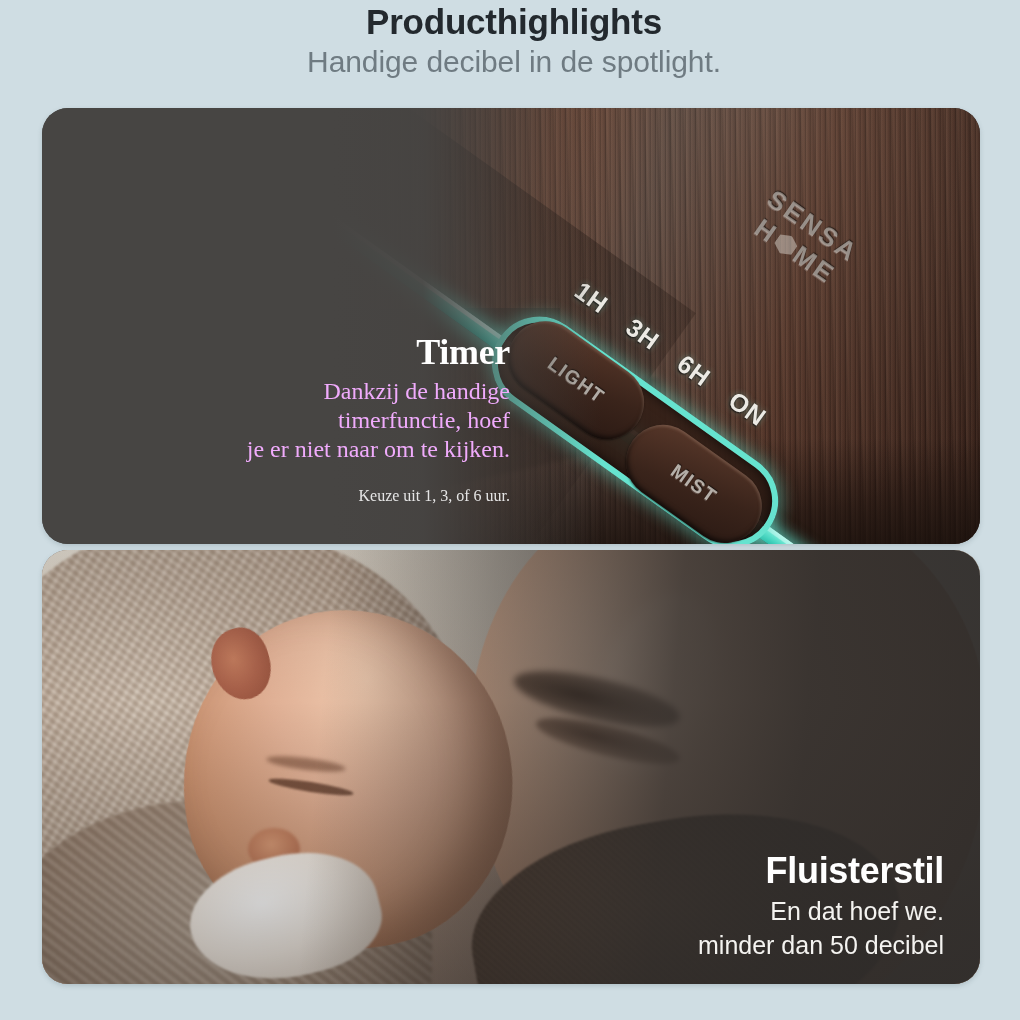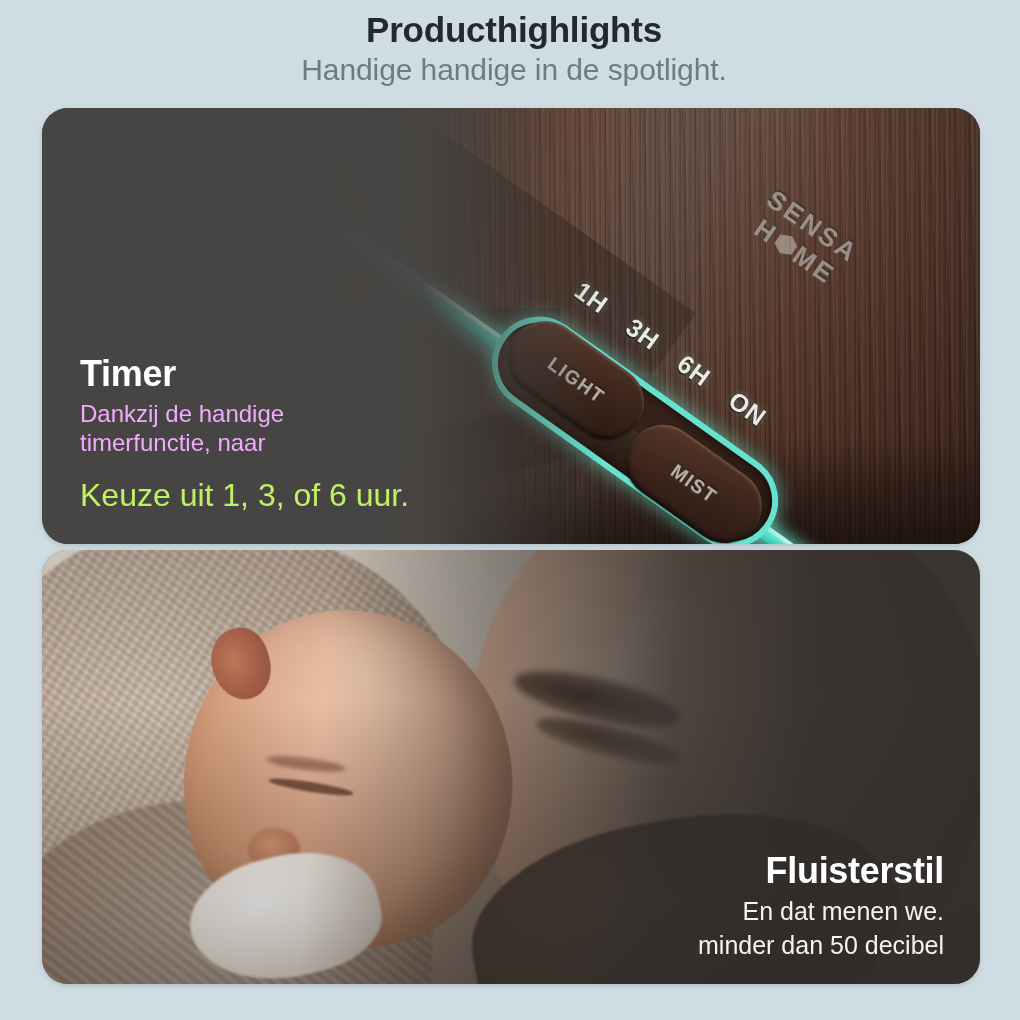--- a/index.html
+++ b/index.html
@@ -13,21 +13,21 @@
 
   body {
     background: #cfdde3;
     font-family: "Liberation Sans", sans-serif;
     position: relative;
   }
 
   
   #header {
     position: absolute;
-    left: 0; top: 16px;
+    left: 0; top: 8px;
     width: 1020px;
     text-align: center;
     padding-left: 8px;
   }
   #page-title {
     font-size: 35px;
     font-weight: bold;
     color: #23292e;
     letter-spacing: -0.2px;
     line-height: 34px;
@@ -235,41 +235,42 @@
     width: 560px; height: 436px;
     background: linear-gradient(90deg, #474543 0%, #474543 52%, rgba(71,69,67,0.96) 68%, rgba(66,62,58,0.0) 100%);
   }
 
   
   #timer-copy {
     position: absolute;
     left: 38px; bottom: 34px;
     width: 430px;
     color: #ffffff;
-    text-align: left;
+    text-align: right;
+    font-family: Liberation Serif, serif;
   }
   #timer-heading {
     font-size: 36px;
     font-weight: bold;
     line-height: 42px;
     letter-spacing: -0.3px;
     margin-bottom: 4px;
   }
   .body-line {
     font-size: 24px;
     font-weight: 400;
     line-height: 29px;
     color: #f0abfc;
     white-space: nowrap;
   }
   #timer-note {
-    font-size: 32px;
+    font-size: 16px;
     line-height: 29px;
-    color: #bef264;
-    margin-top: 24px;
+    color: #e5e5e5;
+    margin-top: 17px;
     white-space: nowrap;
   }
 
   
   #sleep-photo {
     position: absolute;
     left: 0; top: 0;
     width: 938px; height: 434px;
     overflow: hidden;
     background: #c6b2a2;
@@ -440,21 +441,21 @@
     line-height: 34px;
     color: #f4f3f0;
     white-space: nowrap;
   }
 </style>
 </head>
 <body>
 
 <div id="header">
   <div id="page-title">Producthighlights</div>
-  <div id="page-subtitle">Handige handige in de spotlight.</div>
+  <div id="page-subtitle">Handige decibel in de spotlight.</div>
 </div>
 
 <div class="card" id="card-timer">
 
   <div id="diffuser-photo">
     <div id="wood-body"></div>
     <div id="wood-face-upperleft"></div>
     <div id="wood-base-dark"></div>
     <div id="wood-foot"></div>
     <div id="wood-shadow-left"></div>
@@ -483,21 +484,22 @@
       <div class="pill-btn" id="pill-btn-light">LIGHT</div>
       <div class="pill-btn" id="pill-btn-mist">MIST</div>
     </div>
   </div>
 
   <div id="card-timer-scrim"></div>
 
   <div id="timer-copy">
     <div id="timer-heading">Timer</div>
     <div class="body-line">Dankzij de handige</div>
-    <div class="body-line">timerfunctie, naar</div>
+    <div class="body-line">timerfunctie, hoef</div>
+    <div class="body-line">je er niet naar om te kijken.</div>
     <div id="timer-note">Keuze uit 1, 3, of 6 uur.</div>
   </div>
 </div>
 
 <div class="card" id="card-quiet">
 
   <div id="sleep-photo">
     <div id="sleep-backdrop"></div>
     <div id="blanket"></div>
     <div id="blanket-fold"></div>
@@ -513,16 +515,16 @@
     <div id="baby-brow"></div>
     <div id="baby-eye"></div>
     <div id="baby-nose"></div>
     <div id="baby-mitt"></div>
   </div>
 
   <div id="card-quiet-scrim"></div>
 
   <div id="quiet-copy">
     <div id="quiet-heading">Fluisterstil</div>
-    <div class="quiet-line">En dat menen we.</div>
+    <div class="quiet-line">En dat hoef we.</div>
     <div class="quiet-line">minder dan 50 decibel</div>
   </div>
 </div>
 
 </body></html>

